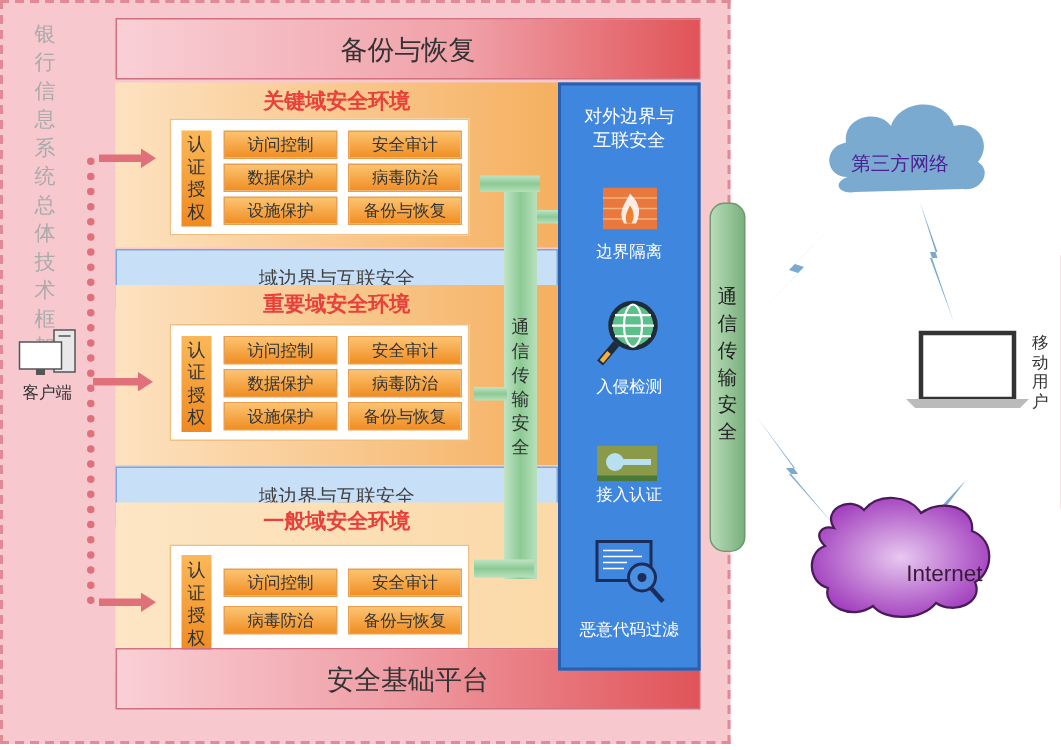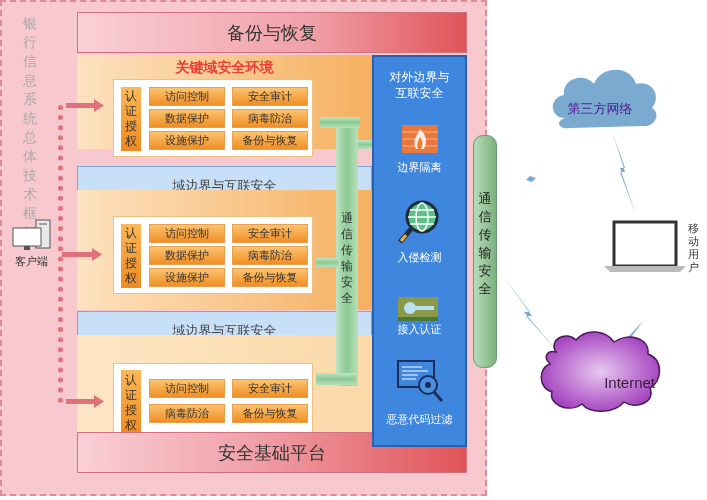--- a/index.html
+++ b/index.html
@@ -3,21 +3,21 @@
 <meta charset="utf-8">
 <style>
 *{box-sizing:border-box;margin:0;padding:0}
 body{width:707px;height:500px;background:#fff;position:relative;overflow:hidden;font-family:"DejaVu Sans",sans-serif}
 .abs{position:absolute}
 #frame{left:0;top:0;width:487px;height:496px;background:#f7c9cf;border:2px dashed #e08a95}
 #vtitle{left:20px;top:14px;width:20px;color:#aaa;font-size:14px;line-height:19px;text-align:center}
 #top-plat{left:77px;top:12px;width:390px;height:41px;border:1px solid #d07080;background:linear-gradient(90deg,#f9d0d6 0%,#f0a0a8 60%,#e05458 100%);font-size:18px;color:#333;display:flex;align-items:center;justify-content:center}
 #bot-plat{left:77px;top:432px;width:390px;height:41px;border:1px solid #d07080;background:linear-gradient(90deg,#f9d0d6 0%,#f0a0a8 45%,#e05458 100%);font-size:18px;color:#333;display:flex;align-items:center;justify-content:center}
 .zone{left:77px;width:295px;background:linear-gradient(90deg,#fde2c0,#f5b060)}
-#zone1{top:55px;height:94px}
+#zone1{top:55px;height:110px}
 #zone2{top:190px;height:120px}
 #zone3{top:335px;height:112px;background:linear-gradient(90deg,#fde6c5,#fbd9a8)}
 .ztitle{position:absolute;left:0;width:100%;text-align:center;color:#e8403a;font-size:14px;font-weight:bold;top:4px}
 .panel{position:absolute;left:36px;background:#fff;border:1px solid #f0c080}
 .auth{position:absolute;left:7px;top:7px;width:20px;background:linear-gradient(180deg,#fbb858,#ef8a20);color:#333;font-size:12px;line-height:15px;text-align:center;display:flex;align-items:center;justify-content:center;padding:2px}
 .cell{position:absolute;width:76px;height:19px;background:linear-gradient(180deg,#fcc370,#f08e24);color:#333;font-size:11px;display:flex;align-items:center;justify-content:center;border:1px solid #e8a050}
 .boundary{left:77px;width:295px;height:40px;background:#c8e0f7;border:1px solid #7aa8d8;font-size:13px;color:#404040;display:flex;align-items:center;justify-content:center}
 #bluecol{left:372px;top:55px;width:95px;height:392px;background:#3f86df;border:2px solid #2a5fae}
 .bctext{position:absolute;width:100%;text-align:center;color:#fff;font-size:11px}
 #pipe-inner{left:336px;top:128px;width:22px;height:258px;background:linear-gradient(90deg,#c0e4c4,#8cca94,#b8e0bc)}
@@ -45,33 +45,35 @@
     <div class="cell" style="left:118px;top:7px">安全审计</div>
     <div class="cell" style="left:35px;top:29px">数据保护</div>
     <div class="cell" style="left:118px;top:29px">病毒防治</div>
     <div class="cell" style="left:35px;top:51px">设施保护</div>
     <div class="cell" style="left:118px;top:51px">备份与恢复</div>
   </div>
 </div>
 <div class="abs boundary" style="top:166px">域边界与互联安全</div>
 
 <div id="zone2" class="abs zone">
+  <div class="ztitle">重要域安全环境</div>
   <div class="panel" style="top:26px;width:200px;height:78px">
     <div class="auth" style="height:64px">认证授权</div>
     <div class="cell" style="left:35px;top:7px">访问控制</div>
     <div class="cell" style="left:118px;top:7px">安全审计</div>
     <div class="cell" style="left:35px;top:29px">数据保护</div>
     <div class="cell" style="left:118px;top:29px">病毒防治</div>
     <div class="cell" style="left:35px;top:51px">设施保护</div>
     <div class="cell" style="left:118px;top:51px">备份与恢复</div>
   </div>
 </div>
 <div class="abs boundary" style="top:311px">域边界与互联安全</div>
 
 <div id="zone3" class="abs zone">
+  <div class="ztitle">一般域安全环境</div>
   <div class="panel" style="top:28px;width:200px;height:78px">
     <div class="auth" style="top:6px;height:66px">认证授权</div>
     <div class="cell" style="left:35px;top:15px">访问控制</div>
     <div class="cell" style="left:118px;top:15px">安全审计</div>
     <div class="cell" style="left:35px;top:40px">病毒防治</div>
     <div class="cell" style="left:118px;top:40px">备份与恢复</div>
   </div>
 </div>
 
 <div id="bot-plat" class="abs">安全基础平台</div>

